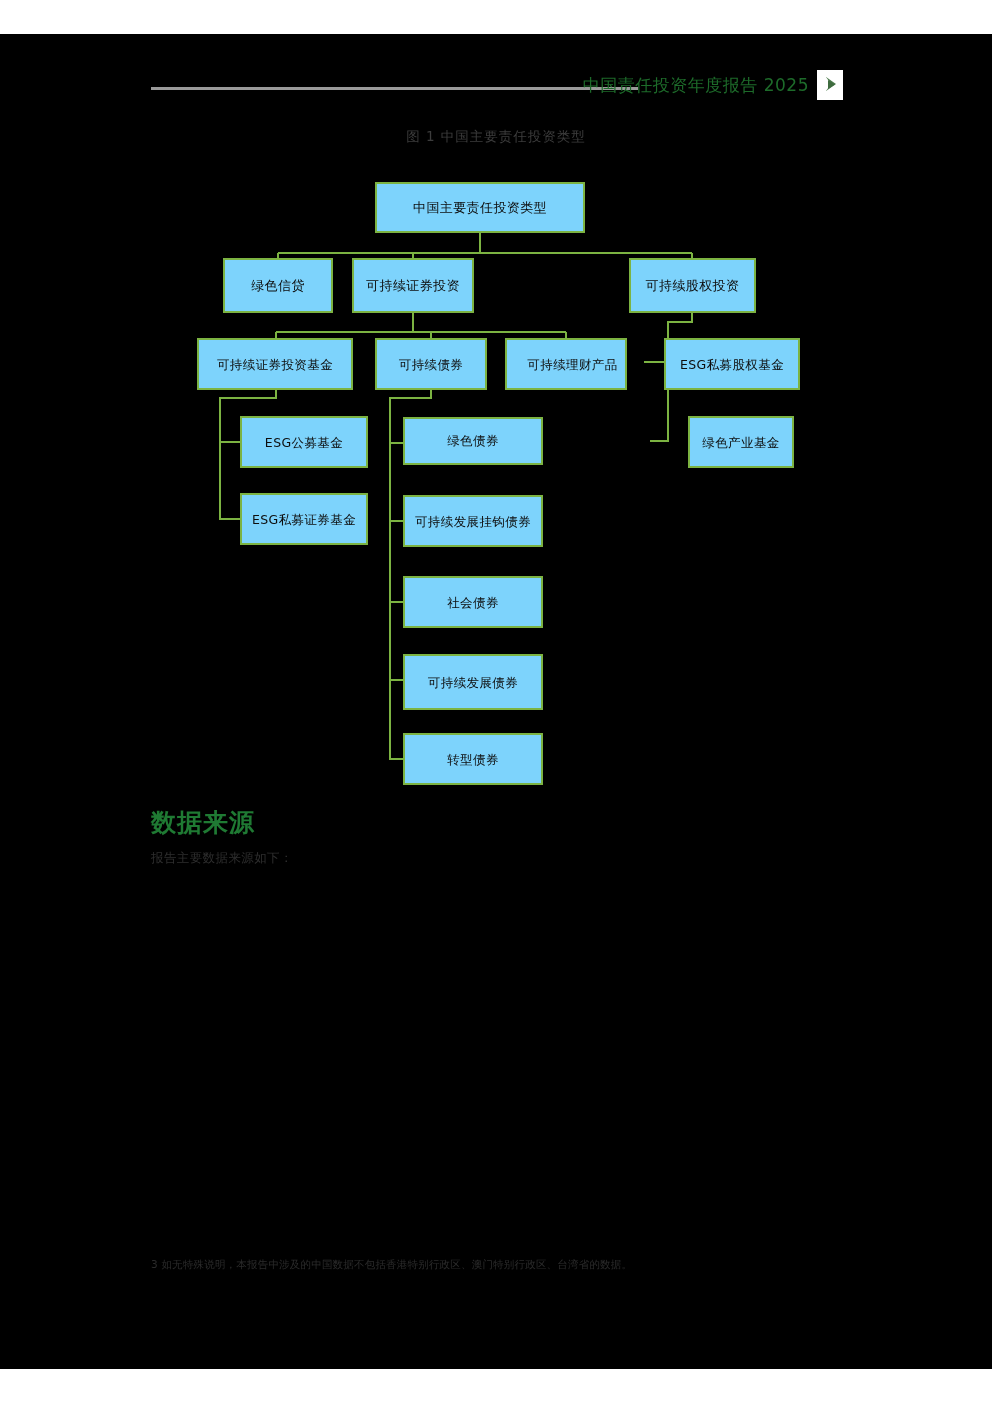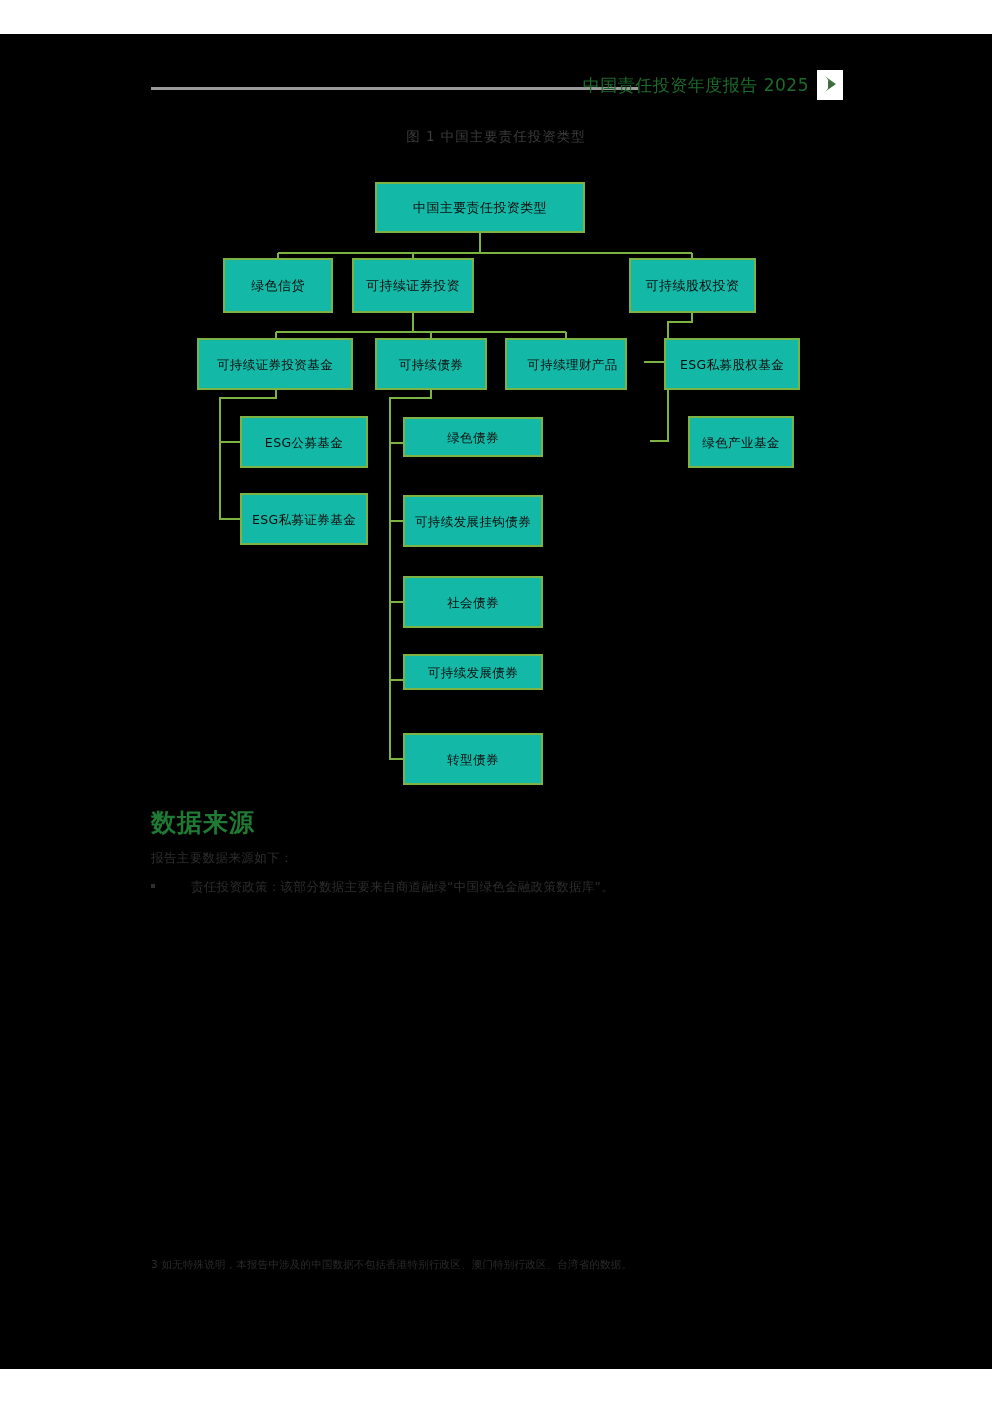--- a/index.html
+++ b/index.html
@@ -61,21 +61,21 @@
     letter-spacing:1px;
   }
   
   #diagram{
     position:absolute;
     left:0;top:0;
     width:992px;height:820px;
   }
   .node{
     position:absolute;
-    background:#14b8a6;
+    background:#7dd3fc;
     border:2.5px solid #7cb342;
     box-sizing:border-box;
     display:flex;
     align-items:center;
     justify-content:center;
     color:#0d0d0d;
     font-size:13px;
     line-height:1.2;
     text-align:center;
     letter-spacing:.4px;
@@ -194,32 +194,28 @@
     <div class="node" style="left:629px;top:258px;width:127px;height:55px;">可持续股权投资</div>
 
     <div class="node small" style="left:197px;top:338px;width:156px;height:52px;">可持续证券投资基金</div>
     <div class="node small" style="left:375px;top:338px;width:112px;height:52px;">可持续债券</div>
     <div class="node small" style="left:505px;top:338px;width:122px;height:52px;padding-left:17px;">可持续理财产品</div>
     <div class="node small" style="left:644px;top:338px;width:136px;height:52px;margin-left:20px;">ESG私募股权基金</div>
 
     <div class="node small" style="left:240px;top:416px;width:128px;height:52px;">ESG公募基金</div>
     <div class="node small" style="left:240px;top:493px;width:128px;height:52px;">ESG私募证券基金</div>
 
-    <div class="node small" style="left:403px;top:417px;width:140px;height:40px;">绿色债券</div>
+    <div class="node small" style="left:403px;top:417px;width:140px;height:48px;font-family:Liberation Serif, serif;">绿色债券</div>
     <div class="node small" style="left:403px;top:495px;width:140px;height:52px;">可持续发展挂钩债券</div>
     <div class="node small" style="left:403px;top:576px;width:140px;height:52px;">社会债券</div>
-    <div class="node small" style="left:403px;top:654px;width:140px;height:36px;">可持续发展债券</div>
+    <div class="node small" style="left:403px;top:654px;width:140px;height:56px;">可持续发展债券</div>
     <div class="node small" style="left:403px;top:733px;width:140px;height:52px;">转型债券</div>
 
     <div class="node small" style="left:688px;top:416px;width:106px;height:52px;">绿色产业基金</div>
   </div>
 
   <div class="sec-head">数据来源</div>
   <div class="lead">报告主要数据来源如下：</div>
   <div class="bullets">
-    <div class="bullet">
-      <span class="dot"></span>
-      <span>责任投资政策：该部分数据主要来自商道融绿“中国绿色金融政策数据库”。</span>
-    </div>
   </div>
 
   <div class="footnote">3 如无特殊说明，本报告中涉及的中国数据不包括香港特别行政区、澳门特别行政区、台湾省的数据。</div>
 </div>
 
 </body></html>

